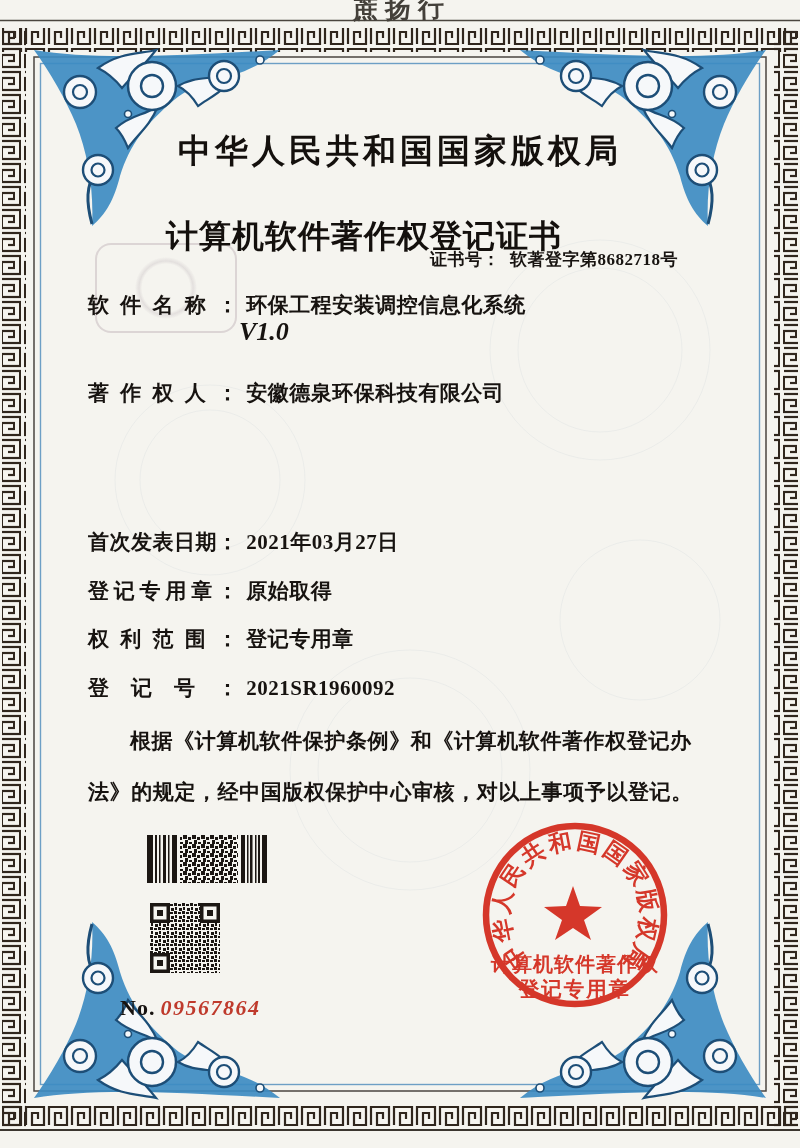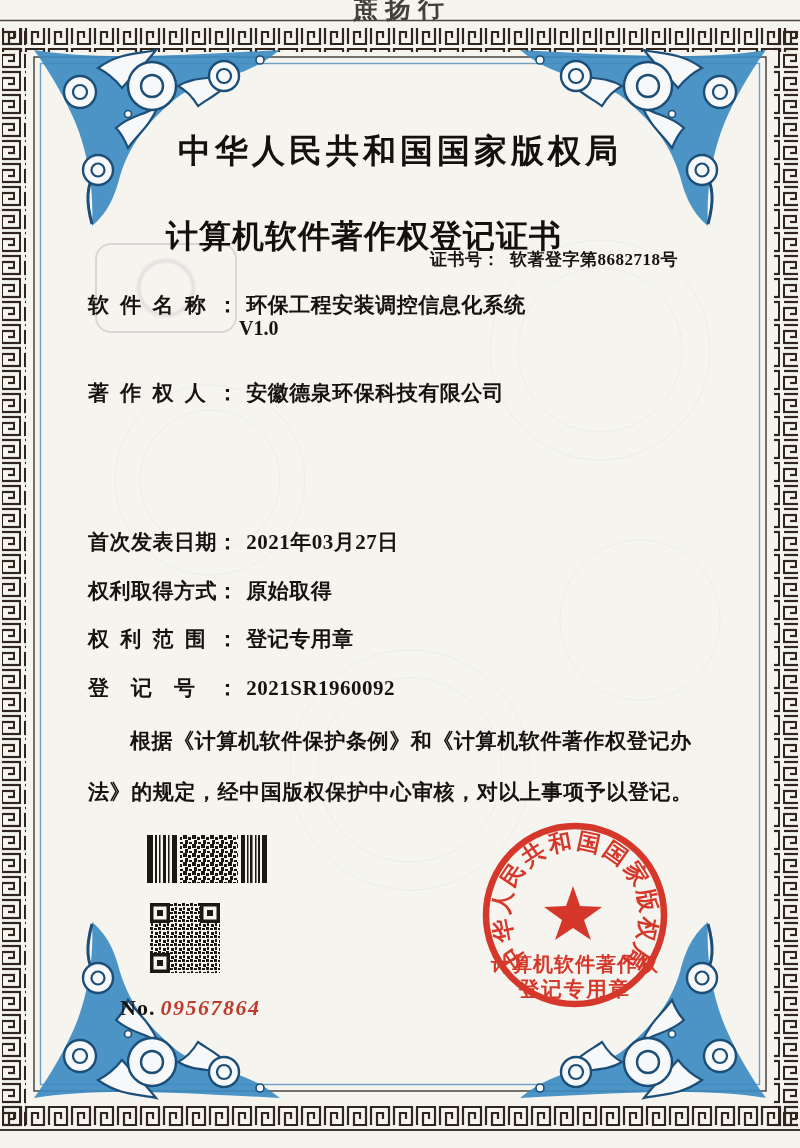--- a/index.html
+++ b/index.html
@@ -31,21 +31,21 @@
     position:absolute; left:430px; top:248px;
     font-size:17px; font-weight:700; letter-spacing:0.5px;
   }
   .cert-no .val { margin-left:10px; }
   .row { position:absolute; left:88px; font-size:21px; font-weight:700; white-space:nowrap; }
   .flabel {
     display:inline-block; width:150px;
     text-align:justify; text-align-last:justify; text-justify:inter-character;
   }
   .fvalue { display:inline-block; margin-left:3px; letter-spacing:0.5px; }
-  .value2 { position:absolute; left:239px; top:317px; font-size:20px; font-weight:700; }
+  .value2 { position:absolute; left:239px; top:317px; font-size:26px; font-weight:700;font-style:italic; }
   .statement {
     position:absolute; left:88px; top:716px; width:640px;
     font-size:21px; font-weight:600; line-height:51px;
     text-indent:2em; letter-spacing:0.6px;
   }
   .barcode { position:absolute; left:147px; top:835px; }
   .qr { position:absolute; left:150px; top:903px; }
   .serial { position:absolute; left:120px; top:995px; font-size:22px; font-weight:700; letter-spacing:1px; }
   .serial .num { color:#bf3a2c; margin-left:5px; letter-spacing:1.5px;font-style:italic; }
   .issue-date {
@@ -151,21 +151,21 @@
       <span class="fvalue">安徽德泉环保科技有限公司</span>
     </div>
 
 
     <div class="row" style="top:528px">
       <span class="flabel">首次发表日期：</span>
       <span class="fvalue">2021年03月27日</span>
     </div>
 
     <div class="row" style="top:577px">
-      <span class="flabel">权利取得方式：</span>
+      <span class="flabel">登记专用章：</span>
       <span class="fvalue">原始取得</span>
     </div>
 
     <div class="row" style="top:625px">
       <span class="flabel">权利范围：</span>
       <span class="fvalue">登记专用章</span>
     </div>
 
     <div class="row" style="top:674px">
       <span class="flabel">登记号：</span>

